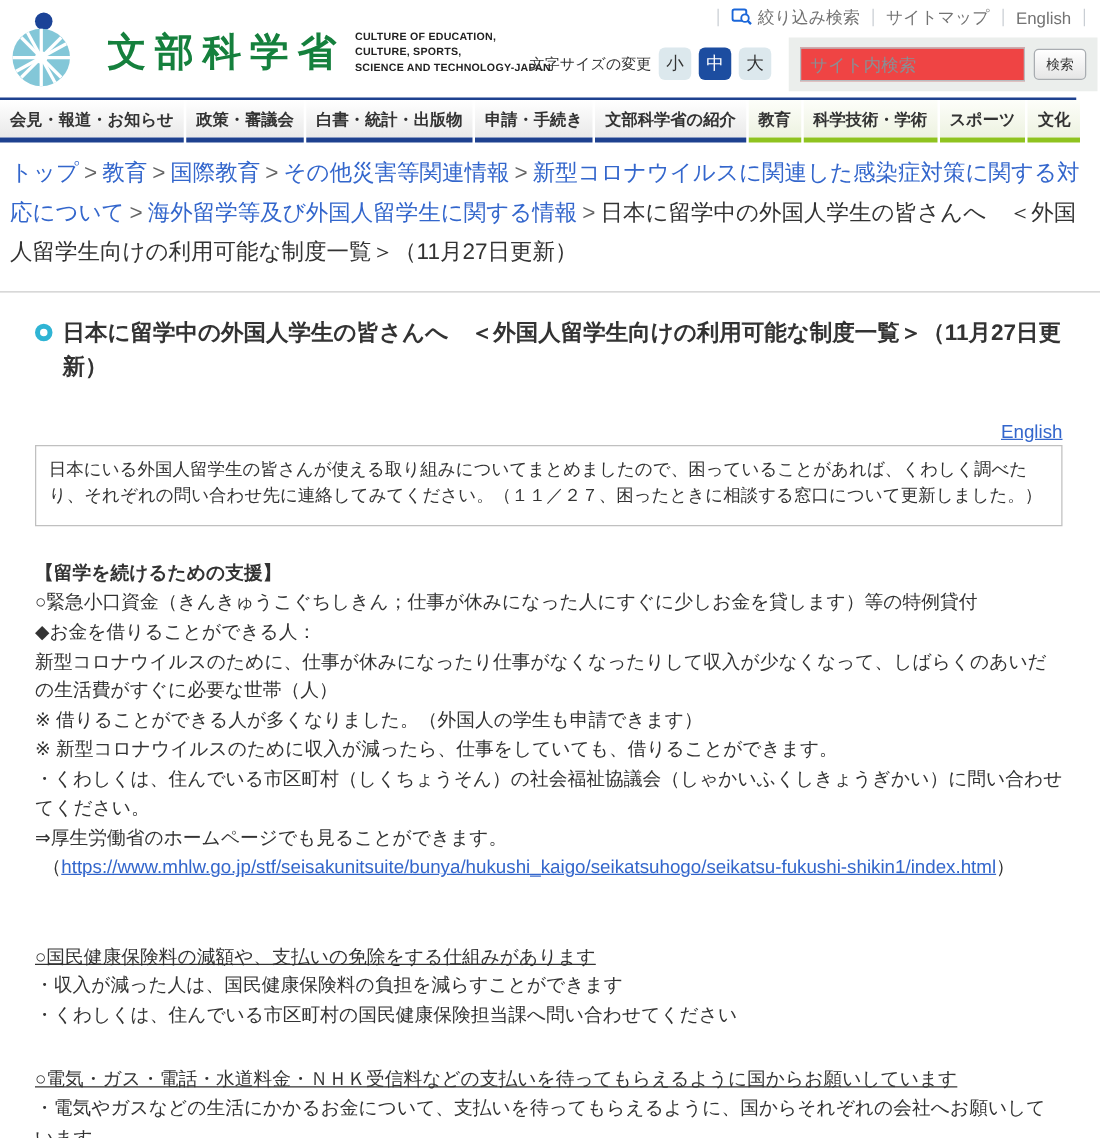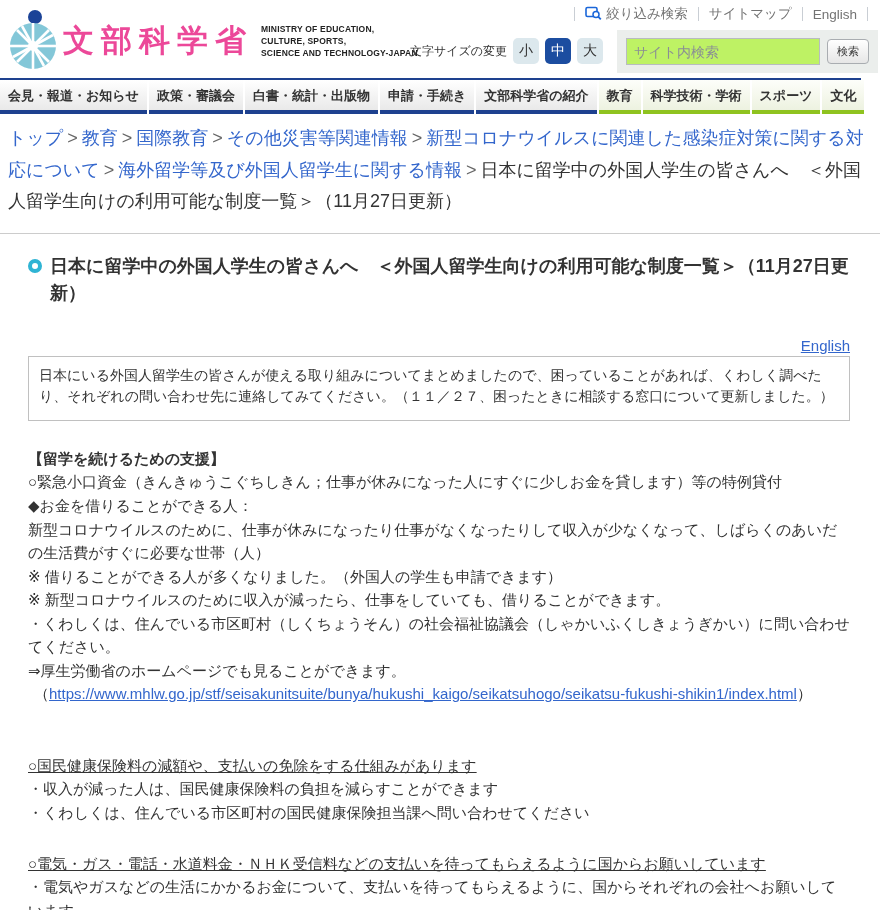--- a/index.html
+++ b/index.html
@@ -7,34 +7,34 @@
   body {
     width: 880px;
     font-family: "Liberation Sans", "DejaVu Sans", sans-serif;
     color: #333;
   }
   a { color:#3366cc; text-decoration:underline; cursor:pointer; }
 
   
   .header { position:relative; height:78px; padding:4px 4px 0 8px; }
   .logo { position:absolute; left:8px; top:8px; display:flex; align-items:center; }
-  .logo-jp { font-size:31px; font-weight:bold; color:#ec4899; letter-spacing:7px; margin-left:1px; white-space:nowrap; }
+  .logo-jp { font-size:31px; font-weight:bold; color:#15803d; letter-spacing:7px; margin-left:24px; white-space:nowrap; }
   .logo-en { font-size:8.5px; font-weight:bold; color:#222; line-height:1.45; margin-left:8px; letter-spacing:0.2px; }
   .header-right { position:absolute; right:2px; top:4px; display:flex; flex-direction:column; align-items:flex-end; }
   .top-links { display:flex; align-items:center; font-size:13.5px; height:20px; }
   .top-links a { color:#737373; text-decoration:none; display:flex; align-items:center; gap:4px; }
   .tl-divider { width:1px; height:14px; background:#c9ced4; margin:0 10px; }
   .header-tools { display:flex; align-items:flex-end; margin-top:6px; }
   .fontsize { display:flex; align-items:center; gap:6px; margin-right:14px; margin-bottom:9px; }
   .fontsize-label { font-size:12px; color:#333; }
   .size-btn { width:26px; height:26px; border-radius:5px; background:#dce8ed; color:#333;
               display:flex; align-items:center; justify-content:center; font-size:14px; cursor:pointer; border:none; }
   .size-btn.selected { background:#1c4da0; color:#fff; }
   .search-panel { background:#ebeeec; padding:8px 9px; display:flex; align-items:center; gap:7px; }
-  .search-input { width:194px; height:27px; border:1px solid #b8bcc0; background:#bef264; font-size:14px;
+  .search-input { width:180px; height:27px; border:1px solid #b8bcc0; background:#ef4444; font-size:14px;
                   padding:0 7px; color:#333; font-family:inherit; }
   .search-input::placeholder { color:#8a8f94; }
   .search-btn { font-size:11px; padding:4px 9px; border:1px solid #a9adb1; border-radius:4px;
                 background:linear-gradient(#ffffff,#e6e6e6); color:#333; cursor:pointer; font-family:inherit; }
 
   
   .nav { display:flex; border-top:2px solid #1e418f; width:861px; }
   .nav-item { flex:1 1 auto; text-align:center; font-size:13px; font-weight:bold; color:#333;
               padding:7px 8px 5px; background:linear-gradient(#ffffff,#e9e9e9);
               border-bottom:4px solid #1e418f; margin-right:2px; white-space:nowrap; cursor:pointer; }
@@ -87,21 +87,21 @@
           <line x1="25" y1="38" x2="14" y2="18"></line>
             <line x1="25" y1="38" x2="36" y2="58"></line>
           <line x1="25" y1="38" x2="5" y2="49"></line>
             <line x1="25" y1="38" x2="45" y2="27"></line>
         </g>
         <circle cx="25" cy="38" r="5" fill="#ffffff"></circle>
       </svg>
     </span>
     <span class="logo-jp">文部科学省</span>
     <span class="logo-en">
-      <span>MINISTRY OF EDUCATION,</span><br>
+      <span>CULTURE OF EDUCATION,</span><br>
       <span>CULTURE, SPORTS,</span><br>
       <span>SCIENCE AND TECHNOLOGY-JAPAN</span>
     </span>
   </div>
 
   <div class="header-right">
     <div class="top-links">
       <span class="tl-divider"></span>
       <a>
         <span class="filter-icon">

